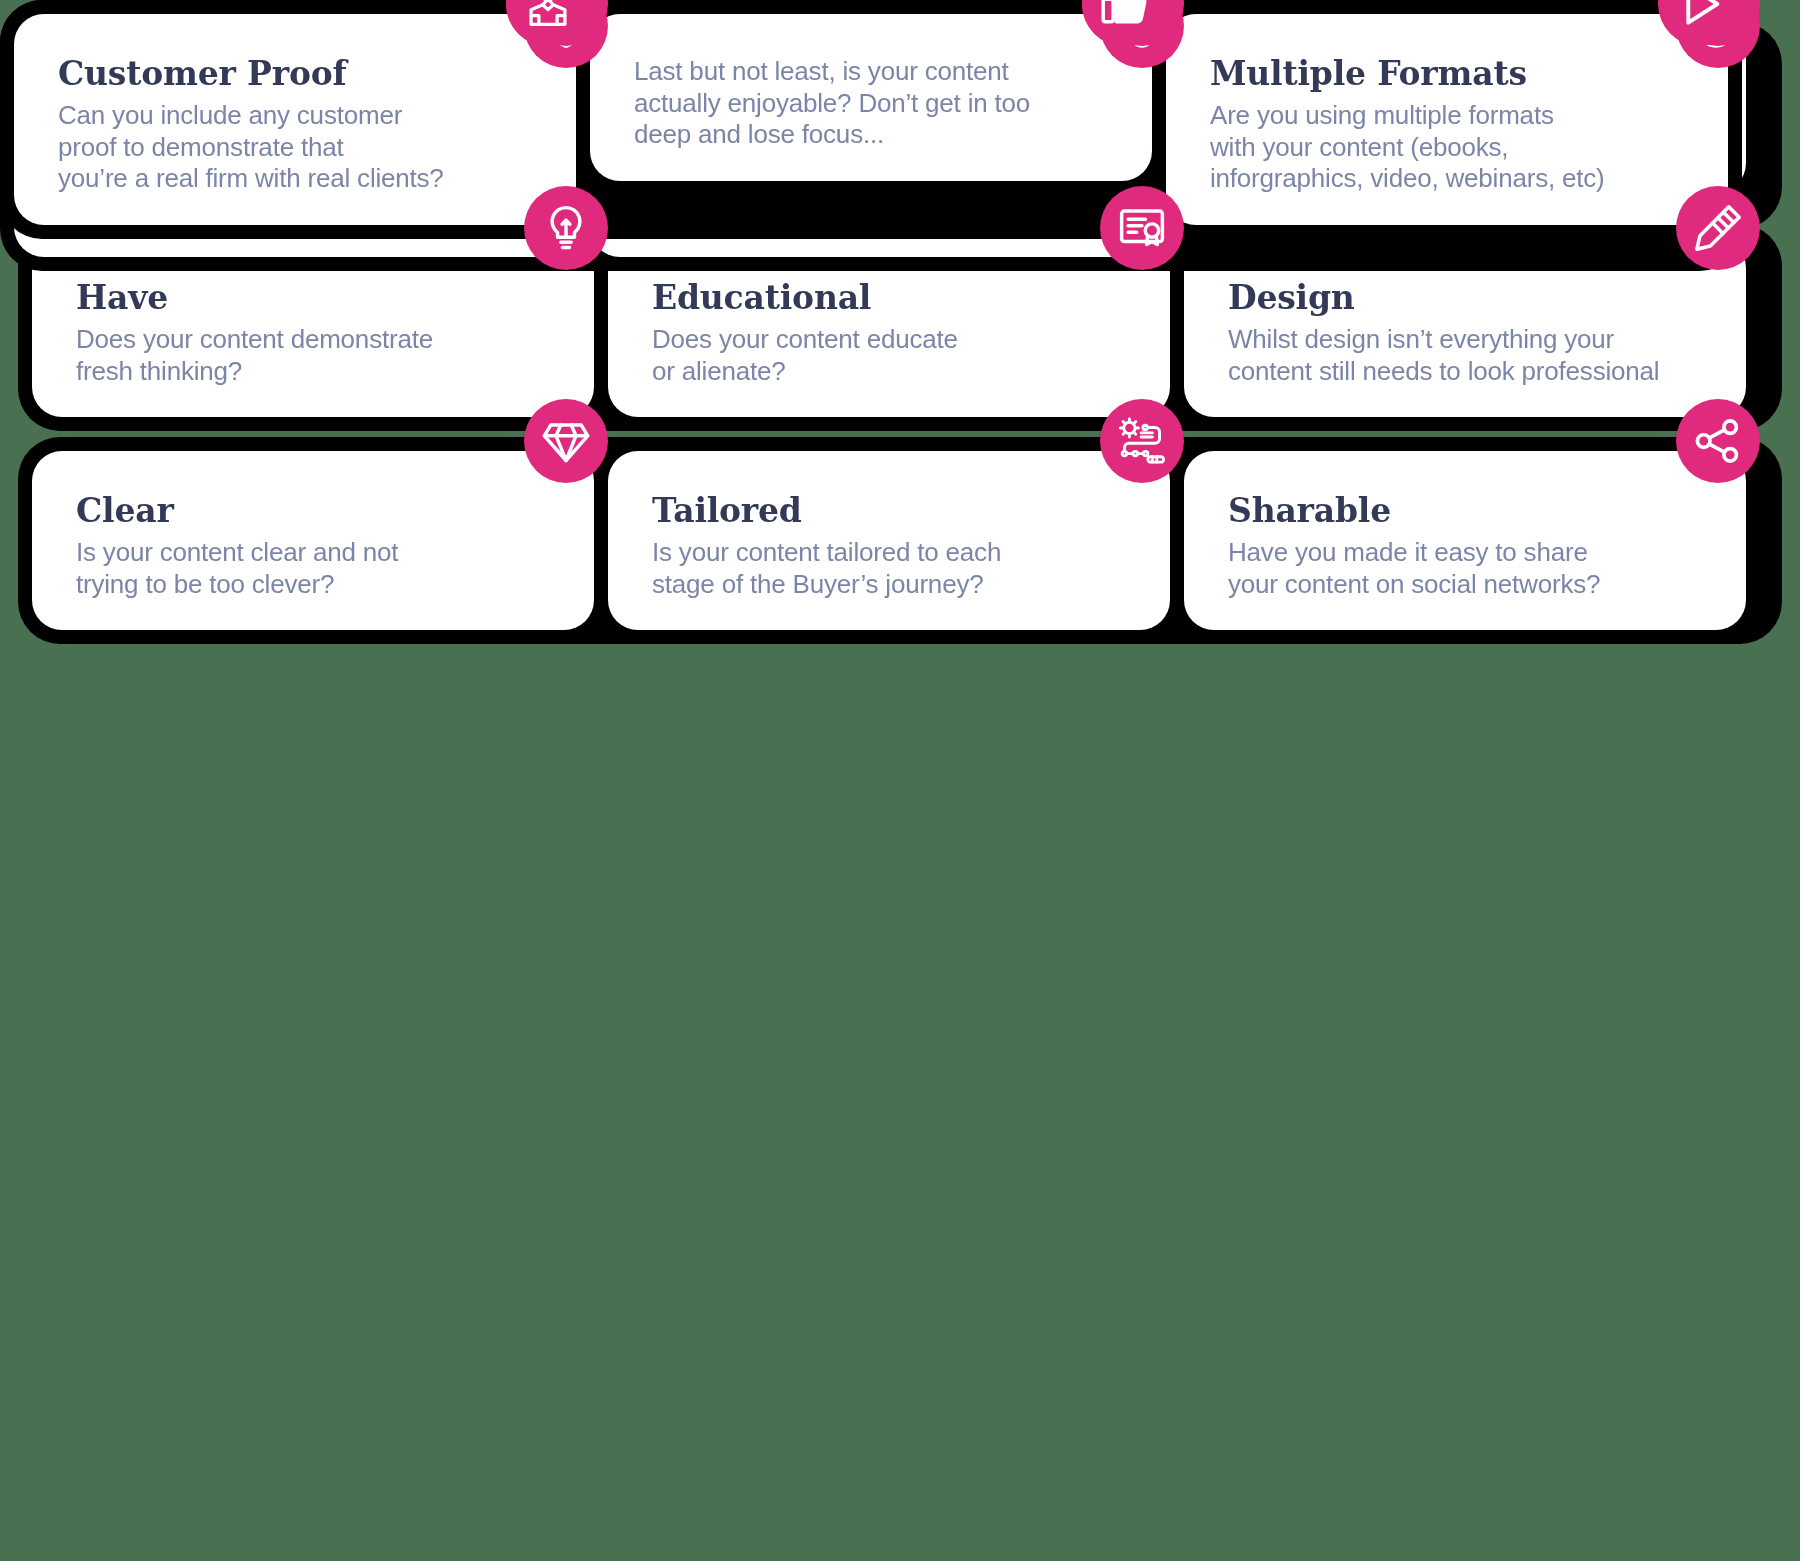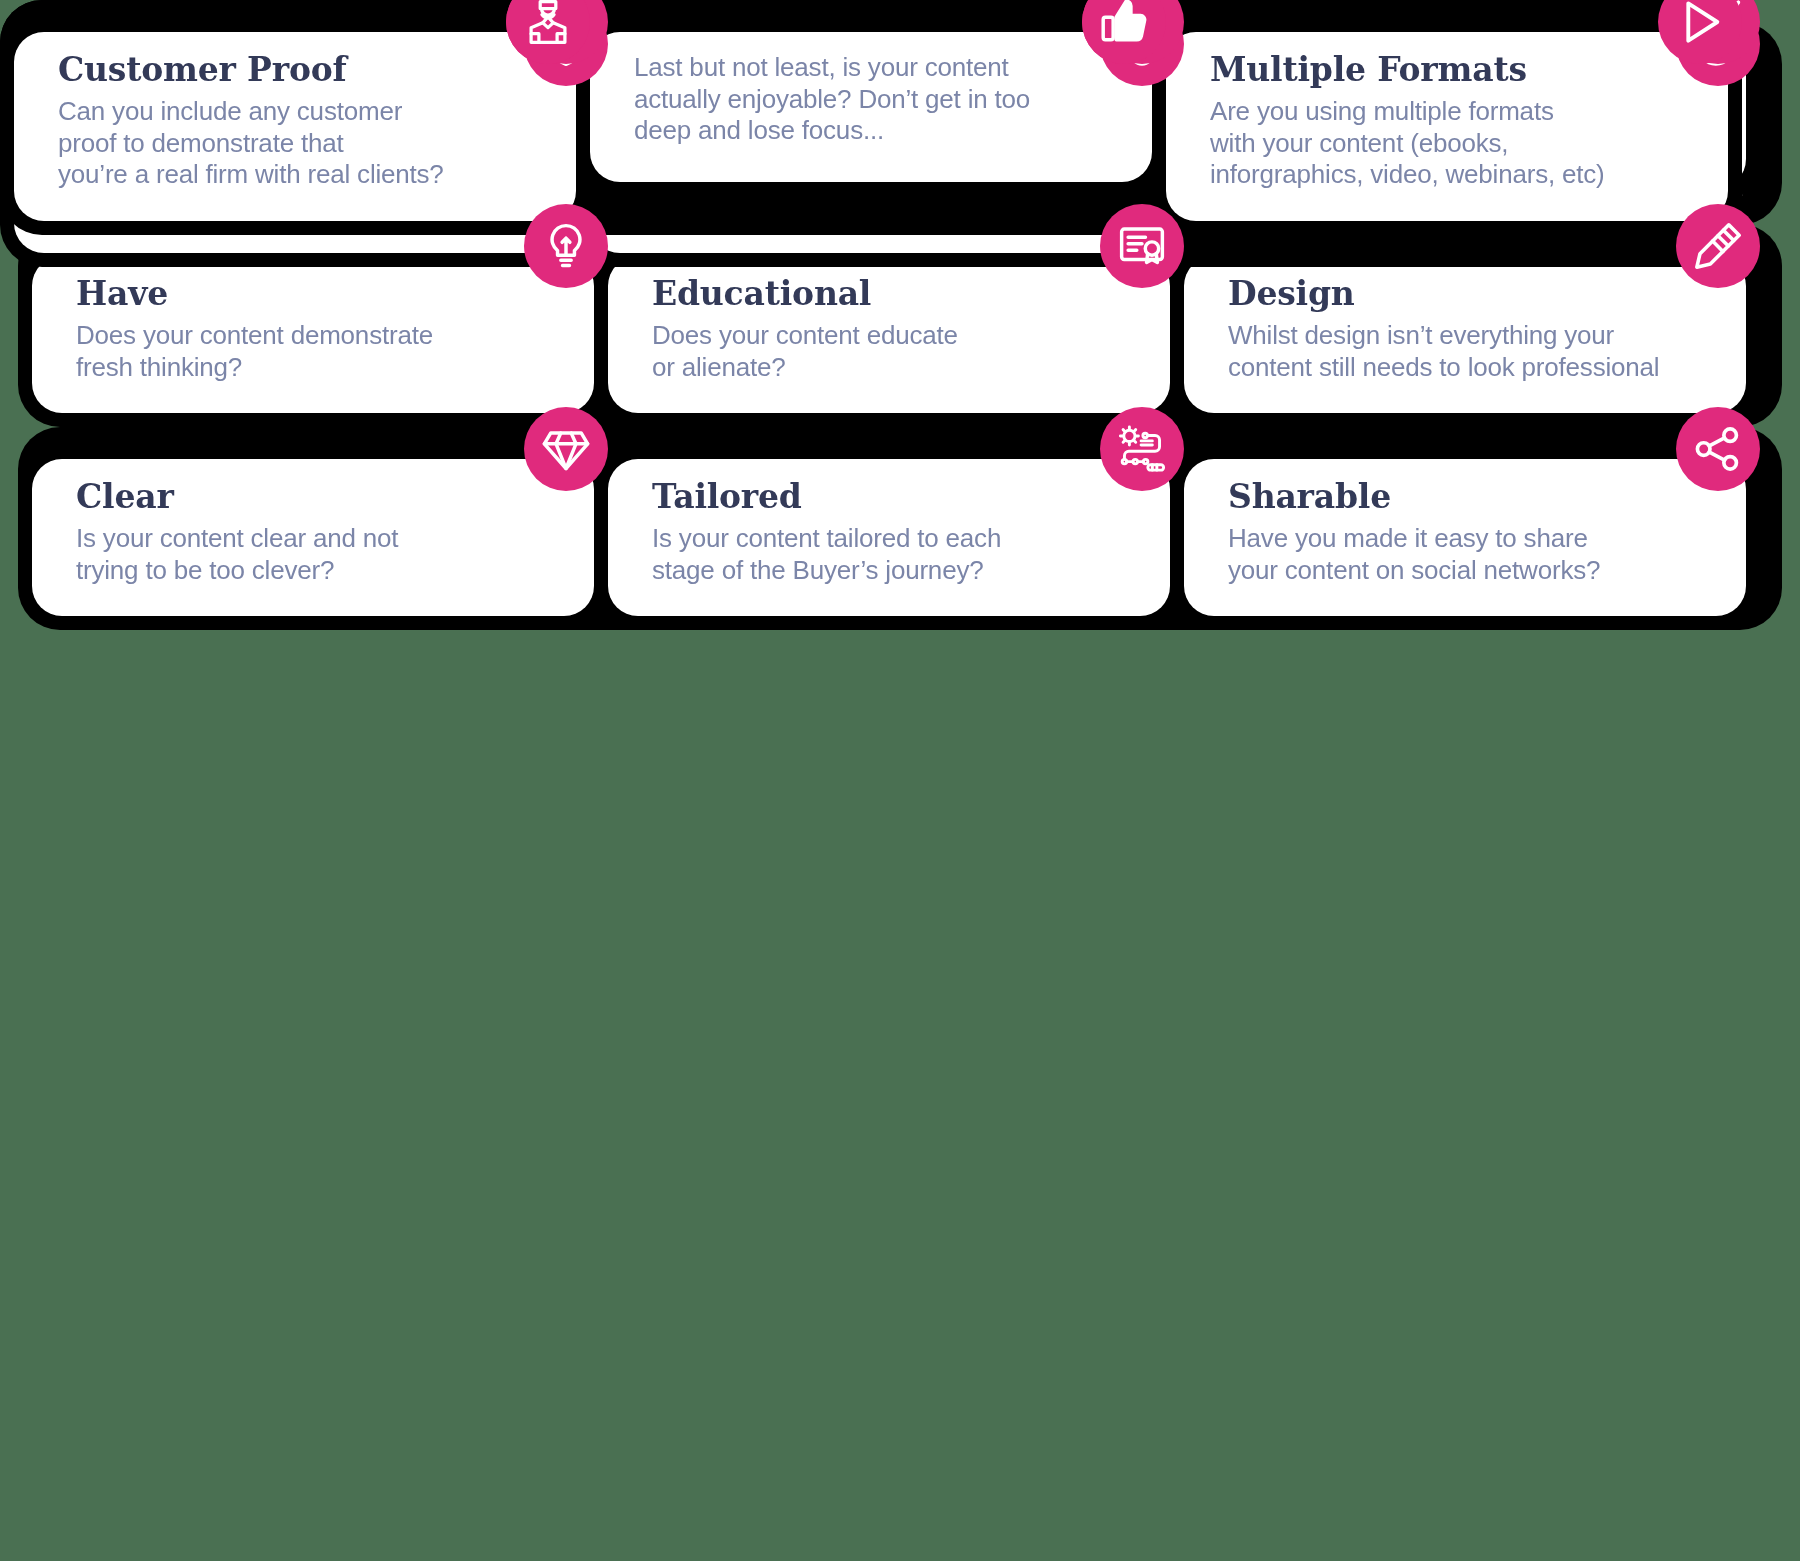--- a/index.html
+++ b/index.html
@@ -28,24 +28,23 @@
     align-items: flex-start;
     padding: 14px;
     gap: 14px;
   }
 
   
   .card {
     position: relative;
     background: #ffffff;
     border-radius: 30px;
-    padding: 20px 34px 30px 44px;
+    padding: 42px 34px 30px 44px;
     width: 562px;
     min-height: 150px;
-    margin-top: 18px;
   }
 
   .card-title {
     font-family: "DejaVu Serif", serif;
     font-weight: 700;
     font-size: 33px;
     line-height: 1.12;
     color: #333a58;
     letter-spacing: -0.2px;
     margin-bottom: 7px;
@@ -72,21 +71,21 @@
     display: flex;
     align-items: center;
     justify-content: center;
     z-index: 5;
   }
   .badge svg { display: block; }
 
   
   #row-1 { left: 18px;  top: 22px;   width: 1764px; }
   #row-2 { left: 18px;  top: 224px;  width: 1764px; }
-  #row-3 { left: 18px;  top: 427px;  width: 1764px; }
+  #row-3 { left: 18px;  top: 437px;  width: 1764px; }
   #row-4 { left: 18px;  top": 0; top: 628px;  width: 1764px; }
   #row-5 { left: 18px;  top: 830px;  width: 1764px; }
   #row-6 { left: 18px;  top: 1115px; width: 1180px; }
 
   #row-5 .card { min-height: 250px; }
   #row-6 .card { min-height: 215px; }
 
   .spacer { width: 562px; }
 </style>
 </head>

